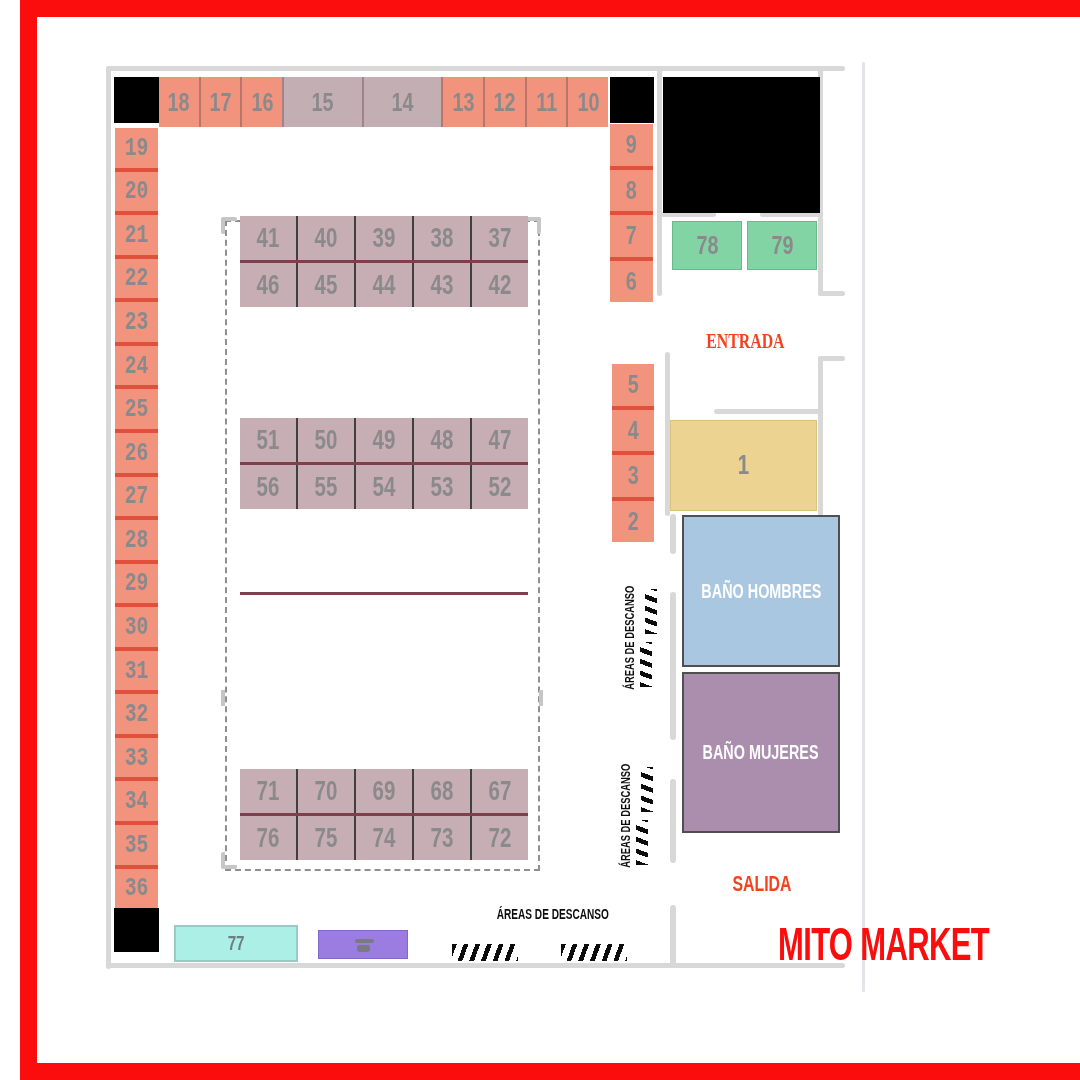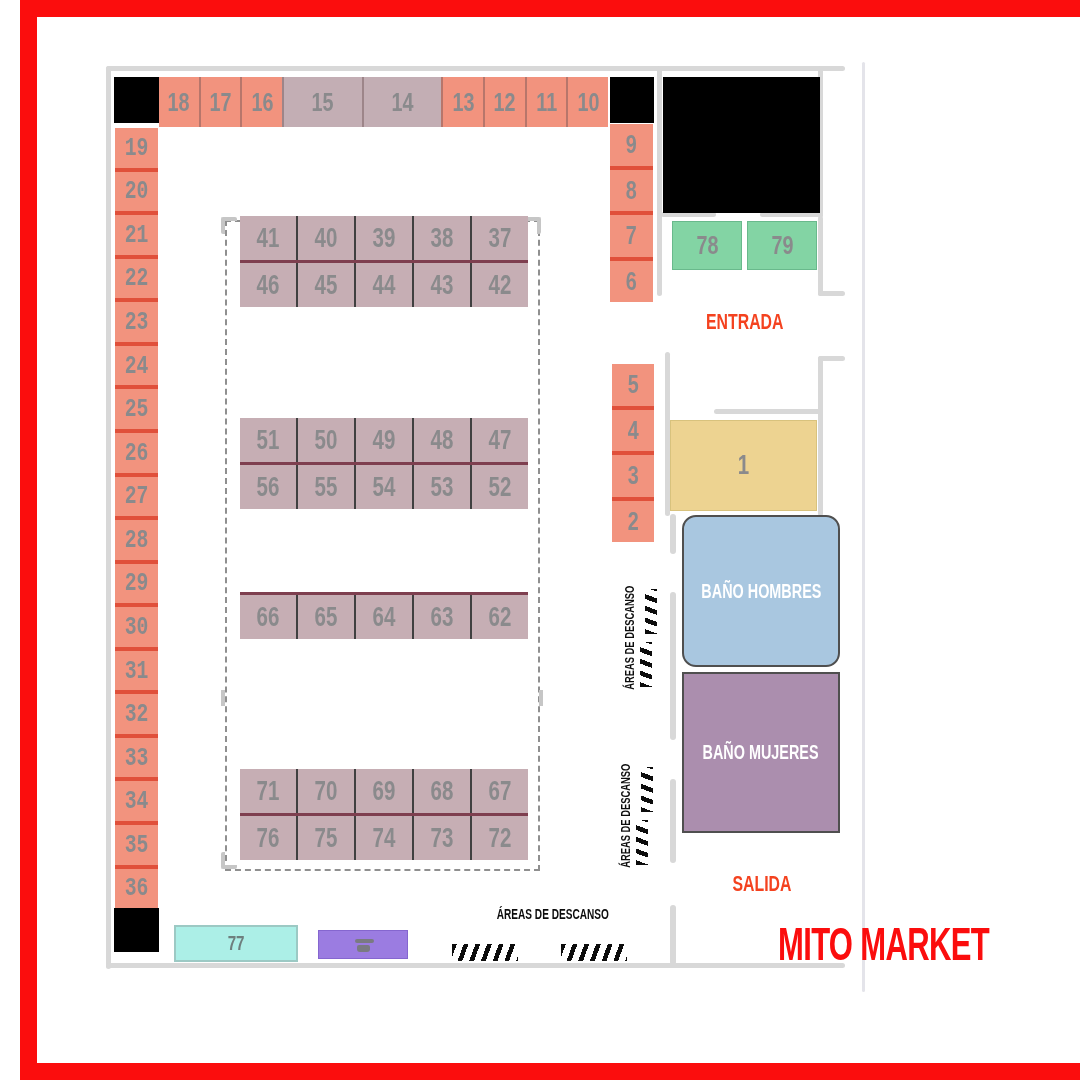--- a/index.html
+++ b/index.html
@@ -47,27 +47,27 @@
   .crow .cstall{flex:1;background:#C6AEB4;display:flex;align-items:center;justify-content:center;font-size:27px;}
   .crow .cstall + .cstall{border-left:2px solid #404040;}
   .rowsep{height:3px;background:#7E3F4F;}
 
   
   .green-row{position:absolute;left:652px;top:221px;display:flex;gap:5px;}
   .green-row .gcell{width:70px;height:49px;background:#83D4A4;border:1px solid #69B98C;box-sizing:border-box;display:flex;align-items:center;justify-content:center;font-size:26px;}
 
   
   .accent-label{position:absolute;text-align:center;font-weight:bold;color:#F4421F;font-size:22px;}
-  .entrada{left:640px;top:309px;width:170px;}
+  .entrada{left:640px;top:328px;width:170px;font-family:Liberation Serif, serif;}
   .salida{left:672px;top:871px;width:140px;}
 
   .stall-one{position:absolute;left:650px;top:420px;width:147px;height:91px;background:#EDD391;border:1px solid #D8C27D;box-sizing:border-box;display:flex;align-items:center;justify-content:center;font-size:27px;}
 
   .bath{position:absolute;left:662px;width:158px;box-sizing:border-box;border:2px solid #4F4F4F;display:flex;align-items:center;justify-content:center;color:#fff;font-weight:bold;font-size:20px;}
-  .bath-h{top:515px;height:152px;background:#A9C7E0;border-radius:14px;}
+  .bath-h{top:515px;height:152px;background:#A9C7E0;}
   .bath-m{top:672px;height:161px;background:#AB8EAE;}
 
   
   .stripe-strip{background:repeating-linear-gradient(110deg,#0C0C0C 0 4.5px,transparent 4.5px 11px);}
   .vrest{position:absolute;width:112px;height:46px;transform:rotate(-90deg);display:flex;flex-direction:column;align-items:center;}
   .vrest-label{font-size:13px;font-weight:bold;color:#0C0C0C;white-space:nowrap;}
   .vrest-stripes{display:flex;gap:8px;margin-top:3px;}
   .vrest .stripe-strip{width:45px;height:12px;}
   .vrest .s2{transform:translateY(5px);}
   .vrest-1{left:569px;top:615px;}
@@ -312,37 +312,20 @@
         <div class="cstall">
           <span class="num">53</span>
         </div>
         <div class="cstall">
           <span class="num">52</span>
         </div>
       </div>
   </div>
   <div class="cblock" style="top:592px;">
     <div class="rowsep"></div>
-    <div class="crow">
-        <div class="cstall">
-          <span class="num">66</span>
-        </div>
-        <div class="cstall">
-          <span class="num">65</span>
-        </div>
-        <div class="cstall">
-          <span class="num">64</span>
-        </div>
-        <div class="cstall">
-          <span class="num">63</span>
-        </div>
-        <div class="cstall">
-          <span class="num">62</span>
-        </div>
-      </div>
   </div>
   <div class="cblock" style="top:769px;">
     <div class="crow">
         <div class="cstall">
           <span class="num">71</span>
         </div>
         <div class="cstall">
           <span class="num">70</span>
         </div>
         <div class="cstall">

